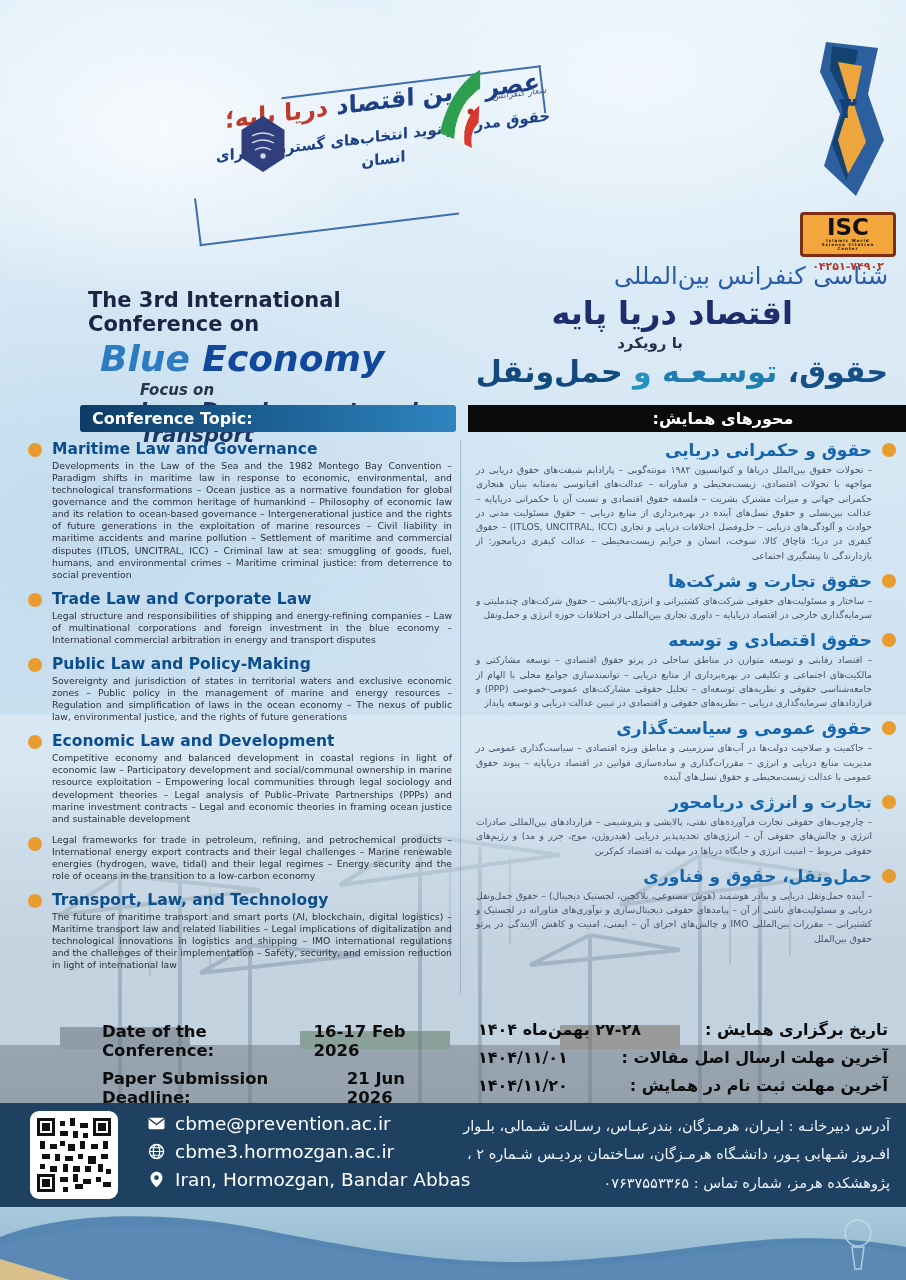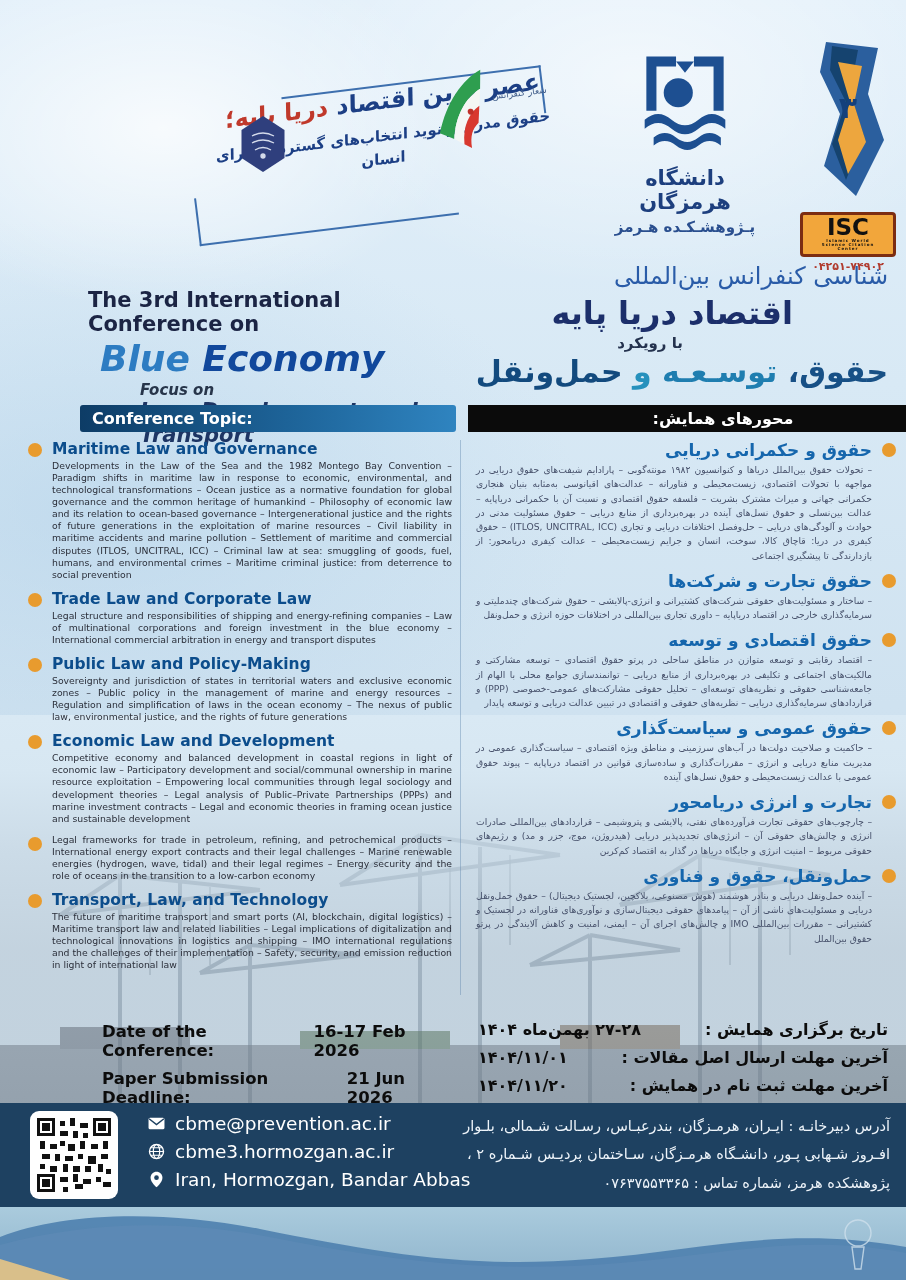--- a/index.html
+++ b/index.html
@@ -148,36 +148,20 @@
 
   <div class="abs flag">
     <svg viewBox="0 0 72 78">
       <path d="M10,54 C26,26 48,10 68,6 L62,24 C46,28 30,42 22,64 Z" fill="#2e9e4f"></path>
       <path d="M22,64 C30,42 46,28 62,24 L56,40 C44,44 34,54 30,72 Z" fill="#f4f6f4"></path>
       <path d="M30,72 C34,54 44,44 56,40 L50,56 C42,60 38,66 36,78 Z" fill="#d8382e"></path>
       <circle cx="46" cy="43" r="3" fill="#c03028"></circle>
     </svg>
   </div>
 
-  <div class="abs uni">
-    <div class="uni-logo">
-      <svg viewBox="0 0 100 100">
-        <g fill="none" stroke="#1d4f91" stroke-width="9">
-          <path d="M20,56 V12 H42"></path>
-          <path d="M58,12 H80 V56"></path>
-        </g>
-        <path d="M42,12 L50,22 L58,12 Z" fill="#1d4f91"></path>
-        <circle cx="44" cy="40" r="13" fill="#1d4f91"></circle>
-        <path d="M14,64 Q26,54 38,64 T62,64 T86,64 L86,72 Q74,62 62,72 T38,72 T14,72 Z" fill="#1d4f91"></path>
-        <path d="M22,80 Q32,72 42,80 T62,80 T82,80 L82,87 Q72,79 62,87 T42,87 T22,87 Z" fill="#1d4f91"></path>
-      </svg>
-    </div>
-    <div class="uni-name">دانشگاه هرمزگان</div>
-    <div class="uni-sub">پـژوهشـکـده هـرمز</div>
-  </div>
 
   <div class="abs emblem">
     <svg viewBox="0 0 92 168">
       <path d="M28,2 L80,8 L70,54 L86,100 L58,156 L26,126 L42,74 L22,32 Z" fill="#2b5f9e"></path>
       <path d="M34,6 L60,10 L52,52 L66,96 L48,140 L34,104 L48,62 L32,30 Z" fill="#15436f"></path>
       <path d="M40,22 L64,26 L56,64 L68,102 L50,134 L40,100 L52,62 Z" fill="#eda63e"></path>
       <text x="50" y="78" font-size="30" font-weight="bold" fill="#14407c" text-anchor="middle" font-family="DejaVu Sans, sans-serif">۳</text>
     </svg>
   </div>
   <div class="abs isc">
@@ -273,21 +257,21 @@
         <div class="bullet"></div>
         <div class="topic-fa-body">
           <div class="th-fa">حقوق عمومی و سیاست‌گذاری</div>
           <div class="tb-fa">– حاکمیت و صلاحیت دولت‌ها در آب‌های سرزمینی و مناطق ویژه اقتصادی – سیاست‌گذاری عمومی در مدیریت منابع دریایی و انرژی – مقررات‌گذاری و ساده‌سازی قوانین در اقتصاد دریاپایه – پیوند حقوق عمومی با عدالت زیست‌محیطی و حقوق نسل‌های آینده</div>
         </div>
       </div>
     <div class="topic">
         <div class="bullet"></div>
         <div class="topic-fa-body">
           <div class="th-fa">تجارت و انرژی دریامحور</div>
-          <div class="tb-fa">– چارچوب‌های حقوقی تجارت فرآورده‌های نفتی، پالایشی و پتروشیمی – قراردادهای بین‌المللی صادرات انرژی و چالش‌های حقوقی آن – انرژی‌های تجدیدپذیر دریایی (هیدروژن، موج، جزر و مد) و رژیم‌های حقوقی مربوط – امنیت انرژی و جایگاه دریاها در گذار به اقتصاد کم‌کربن</div>
+          <div class="tb-fa">– چارچوب‌های حقوقی تجارت فرآورده‌های نفتی، پالایشی و پتروشیمی – قراردادهای بین‌المللی صادرات انرژی و چالش‌های حقوقی آن – انرژی‌های تجدیدپذیر دریایی (هیدروژن، موج، جزر و مد) و رژیم‌های حقوقی مربوط – امنیت انرژی و جایگاه دریاها در مهلت به اقتصاد کم‌کربن</div>
         </div>
       </div>
     <div class="topic">
         <div class="bullet"></div>
         <div class="topic-fa-body">
           <div class="th-fa">حمل‌ونقل، حقوق و فناوری</div>
           <div class="tb-fa">– آینده حمل‌ونقل دریایی و بنادر هوشمند (هوش مصنوعی، بلاکچین، لجستیک دیجیتال) – حقوق حمل‌ونقل دریایی و مسئولیت‌های ناشی از آن – پیامدهای حقوقی دیجیتال‌سازی و نوآوری‌های فناورانه در لجستیک و کشتیرانی – مقررات بین‌المللی IMO و چالش‌های اجرای آن – ایمنی، امنیت و کاهش آلایندگی در پرتو حقوق بین‌الملل</div>
         </div>
       </div>
   </div>

